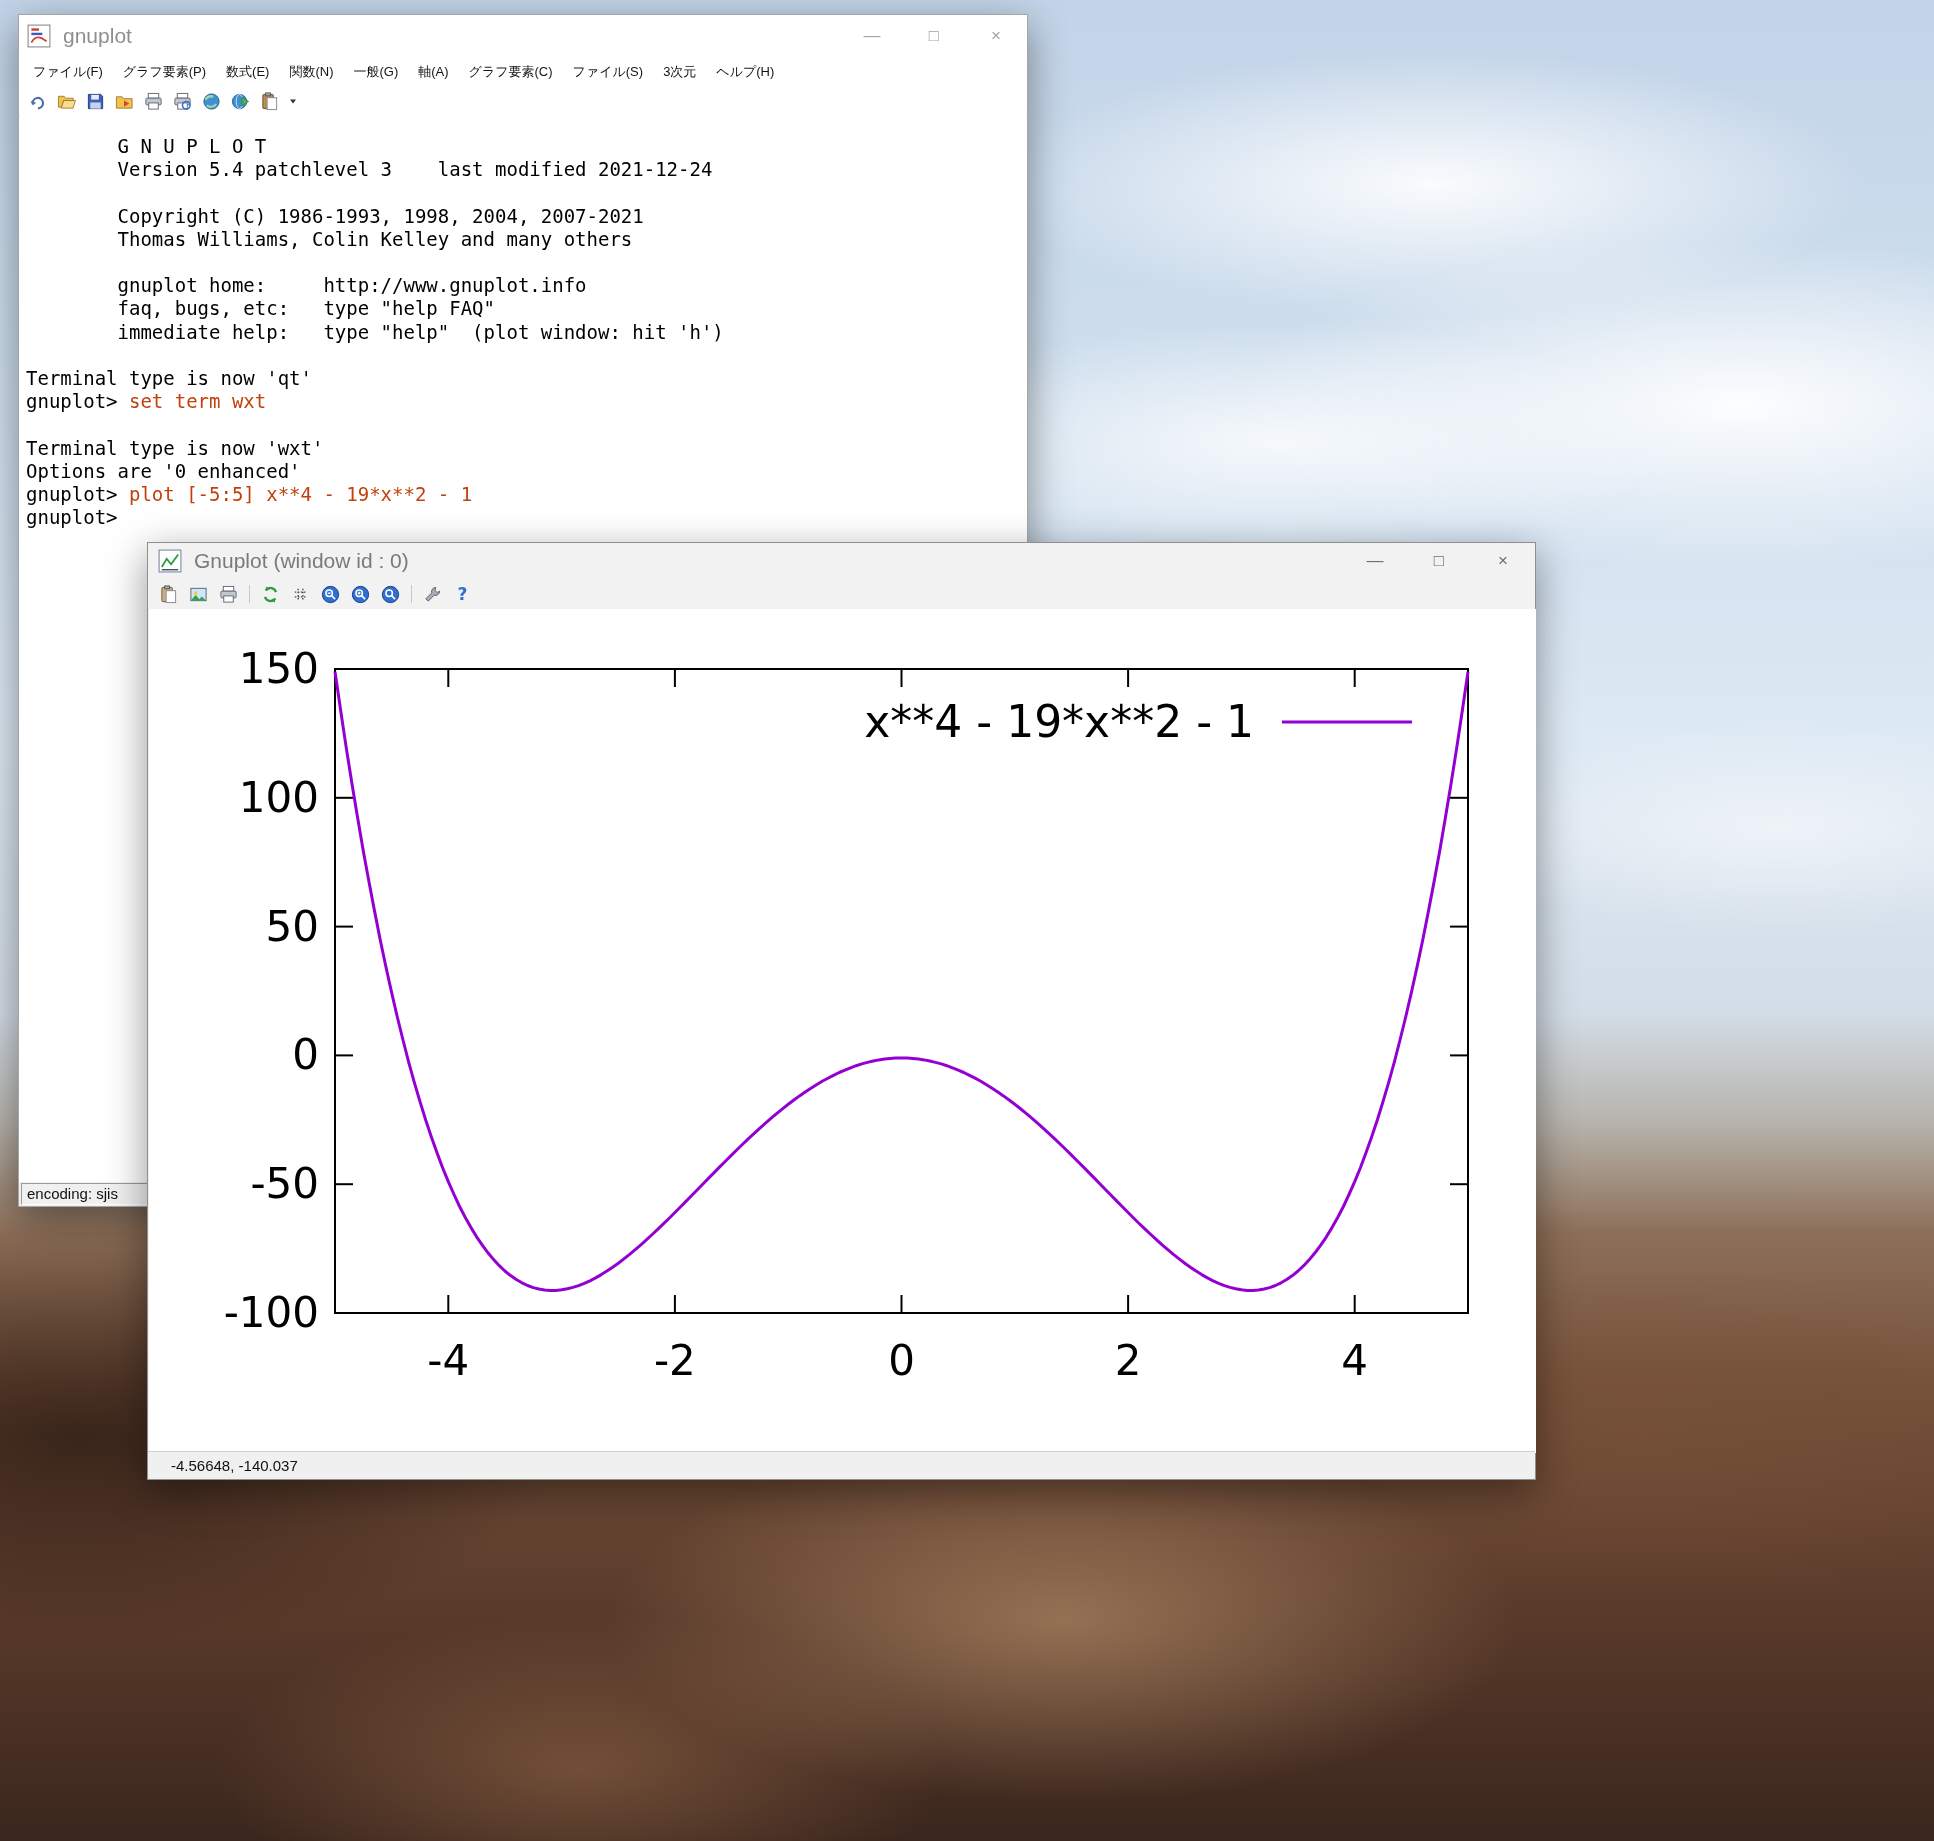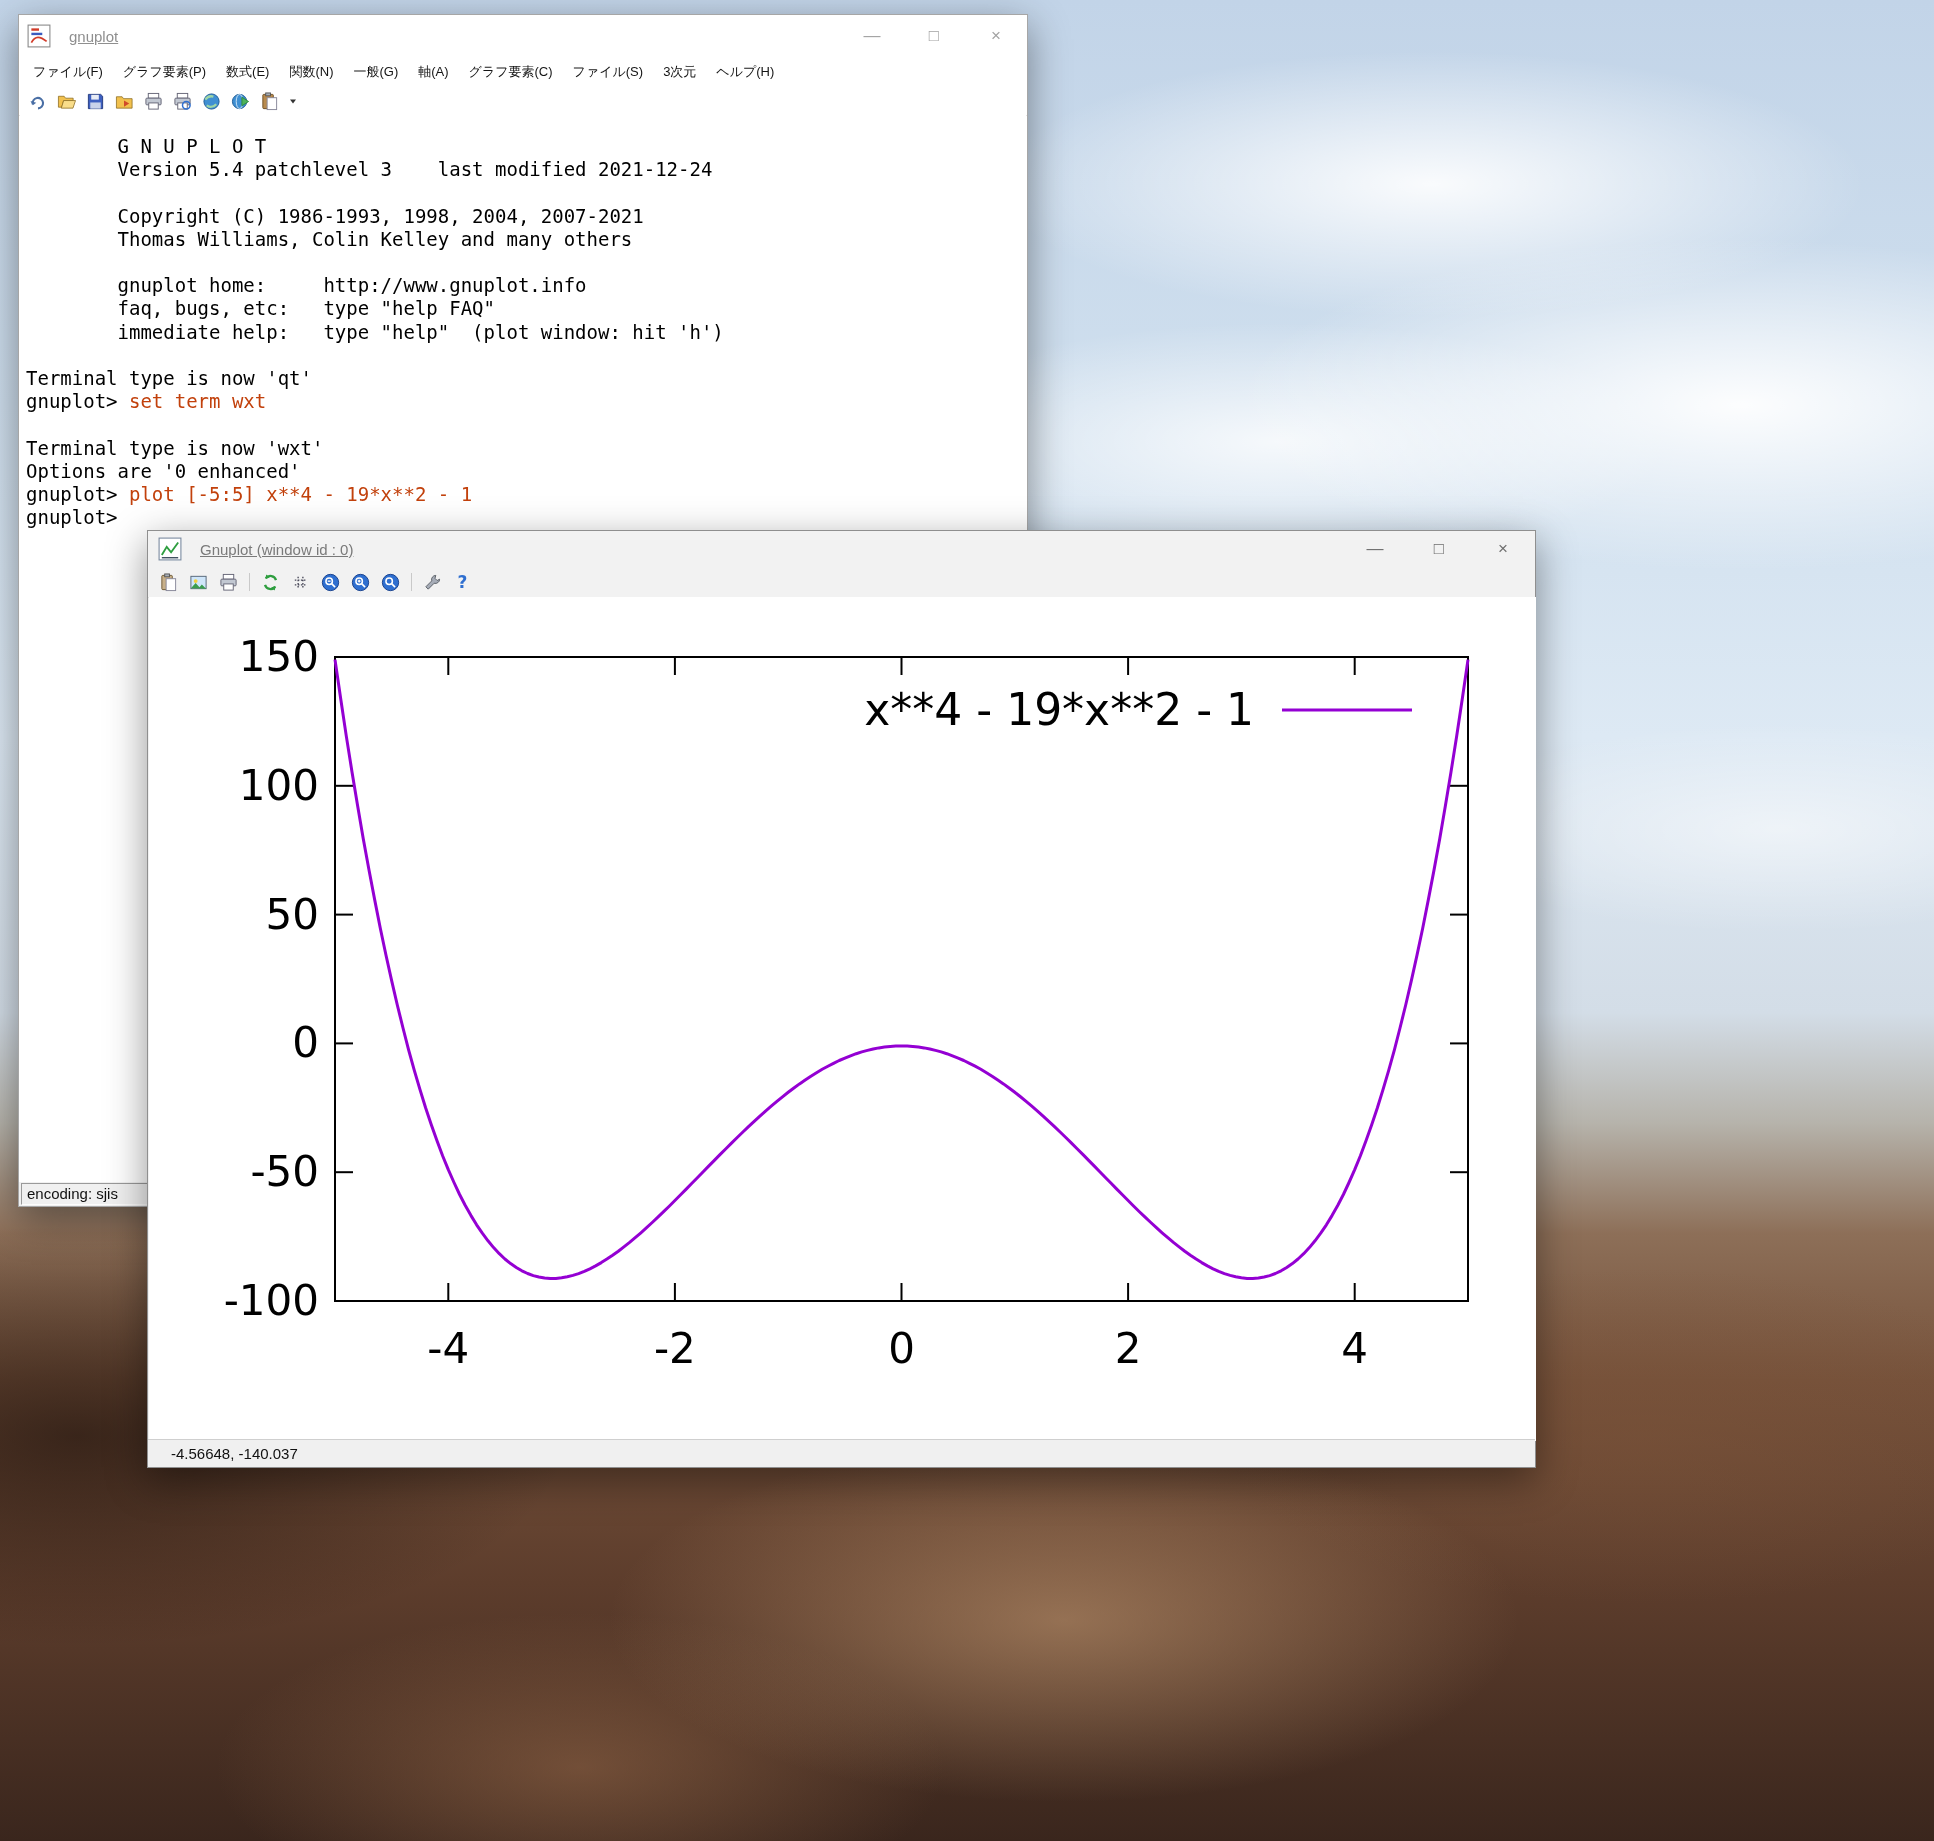--- a/index.html
+++ b/index.html
@@ -15,38 +15,38 @@
       radial-gradient(520px 220px at 30% 96%, rgba(160,112,78,.5), rgba(0,0,0,0) 70%),
       radial-gradient(700px 300px at 4% 78%, rgba(28,16,11,.65), rgba(0,0,0,0) 70%),
       radial-gradient(600px 240px at 85% 78%, rgba(122,82,56,.5), rgba(0,0,0,0) 70%),
       linear-gradient(180deg,#c2d4e8 0%,#cfdfee 22%,#dde9f4 40%,#d3dde7 55%,#b6b3ab 61%,#8d6f58 67%,#76523b 75%,#5d3d2c 86%,#3a261d 100%);
   }
   .window{position:absolute;box-sizing:border-box;box-shadow:0 12px 38px rgba(0,0,0,.42);}
   
   .console-window{left:18px;top:14px;width:1010px;height:1193px;background:#fff;border:1px solid #a6a6a6;z-index:1;}
   .titlebar{display:flex;align-items:center;height:42px;padding-left:8px;}
   .app-icon{width:24px;height:24px;display:inline-flex;}
-  .title-text{font-size:15px;color:#8f8f8f;margin-left:18px;white-space:nowrap;text-decoration:underline;}
+  .title-text{font-size:21px;color:#8f8f8f;margin-left:12px;white-space:nowrap;}
   .win-controls{margin-left:auto;display:flex;height:100%;}
   .winbtn{width:62px;height:100%;display:flex;align-items:center;justify-content:center;font-size:17px;color:#a3a3a3;cursor:default;}
   .menubar{display:flex;align-items:center;height:30px;padding-left:4px;background:#fff;}
   .menu-item{padding:0 10px;font-size:13px;color:#141414;white-space:nowrap;}
   .toolbar{display:flex;align-items:center;height:28px;padding-left:6px;gap:4px;background:#fff;border-bottom:1px solid #e4e4e4;}
   .tbtn{width:25px;height:23px;display:flex;align-items:center;justify-content:center;}
   .tbtn svg{width:19px;height:19px;}
   .tbtn.narrow{width:14px;}
   .console-content{position:absolute;top:100px;left:1px;right:1px;bottom:24px;background:#fff;overflow:hidden;
     font-family:"DejaVu Sans Mono",monospace;font-size:19px;line-height:23.2px;color:#000;
     white-space:pre;padding:20px 0 0 6px;}
   .console-line .cmd{color:#c2410c;}
   .statusbar{position:absolute;left:0;right:0;bottom:0;height:24px;background:#f0f0f0;box-sizing:border-box;padding:1px 2px;}
   .status-cell{display:block;height:20px;line-height:19px;border:1px solid;border-color:#9a9a9a #fdfdfd #fdfdfd #9a9a9a;
     padding-left:5px;font-size:15px;color:#111;background:#f0f0f0;}
   
-  .plot-window{left:147px;top:530px;width:1389px;height:938px;background:#f0f0f0;border:1px solid #8f8f8f;z-index:2;}
+  .plot-window{left:147px;top:542px;width:1389px;height:938px;background:#f0f0f0;border:1px solid #8f8f8f;z-index:2;}
   .plot-titlebar{height:36px;background:#f2f2f2;padding-left:10px;}
   .plot-titlebar .title-text{color:#7a7a7a;}
   .plot-titlebar .winbtn{width:64px;color:#6f6f6f;}
   .plot-toolbar{height:30px;background:#f2f2f2;border-bottom:1px solid #dcdcdc;padding-left:8px;gap:5px;display:flex;align-items:center;}
   .tsep{width:1px;height:18px;background:#c9c9c9;margin:0 3px;}
   .help-glyph{font-family:"DejaVu Sans",sans-serif;font-weight:bold;font-size:17px;color:#2f6fd0;}
   .plot-canvas{position:absolute;top:66px;left:1px;width:1387px;height:844px;background:#fff;}
   #plot-svg{display:block;width:1387px;height:844px;}
   #plot-svg .tick-label{font-family:"DejaVu Sans",sans-serif;font-size:42px;fill:#000;}
   #plot-svg .legend-label{font-family:"DejaVu Sans",sans-serif;font-size:44px;fill:#000;}

